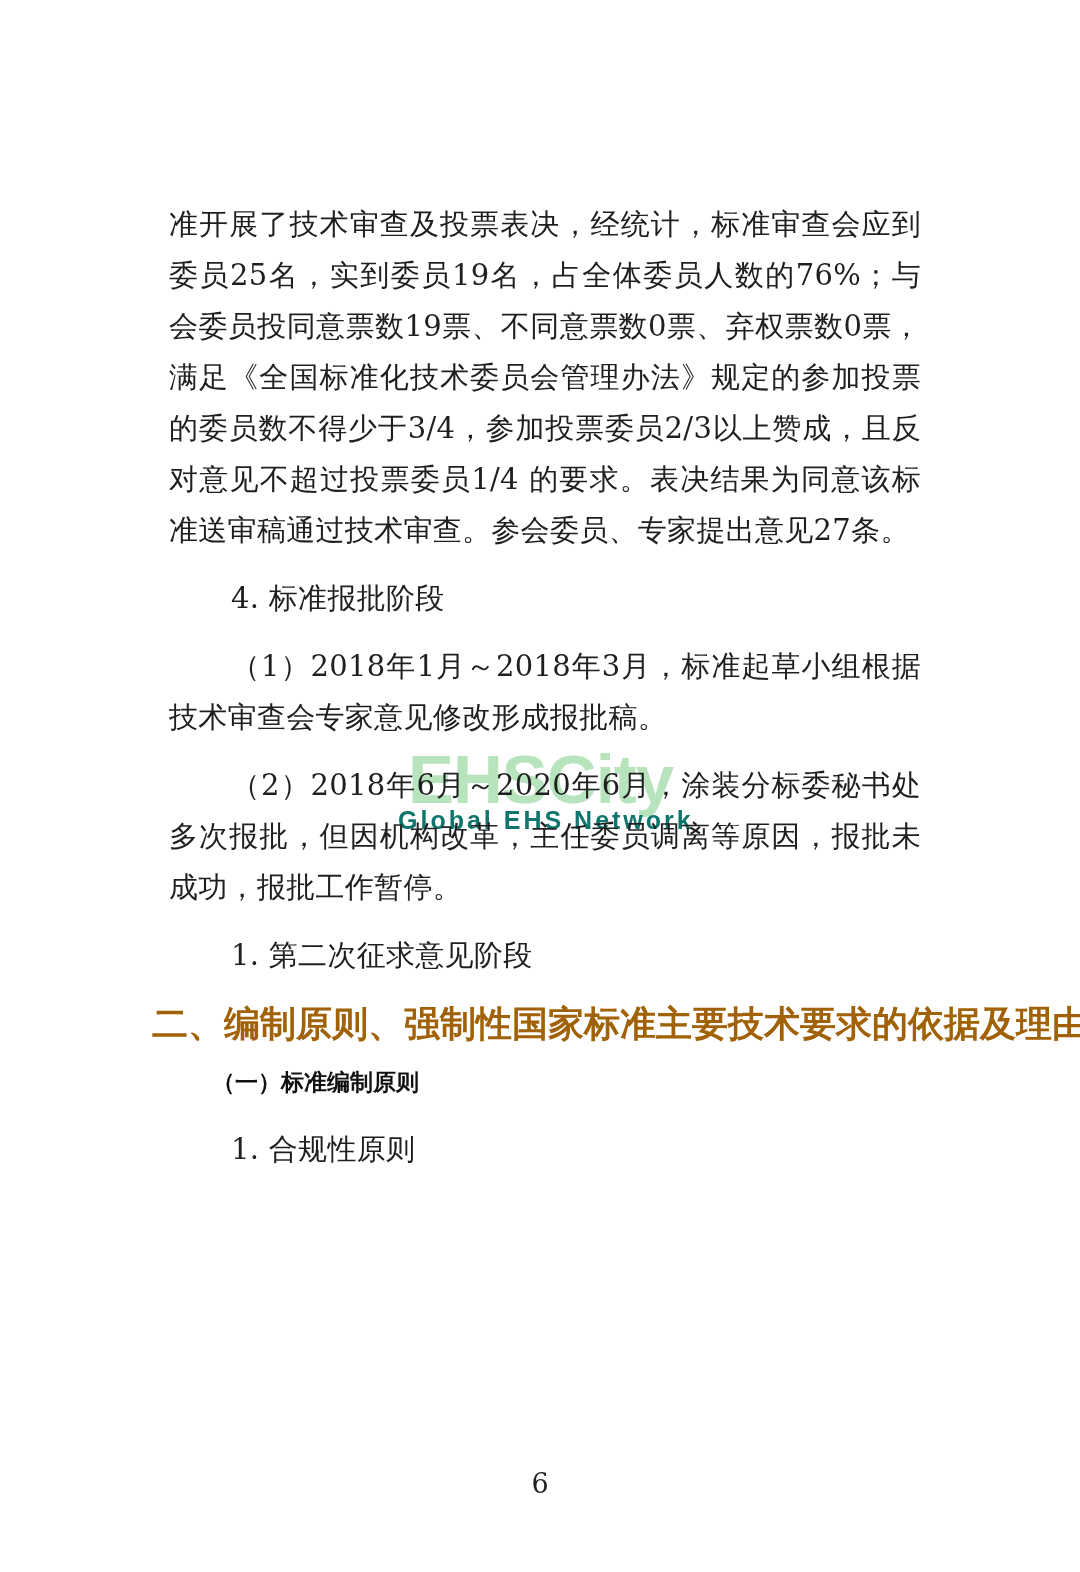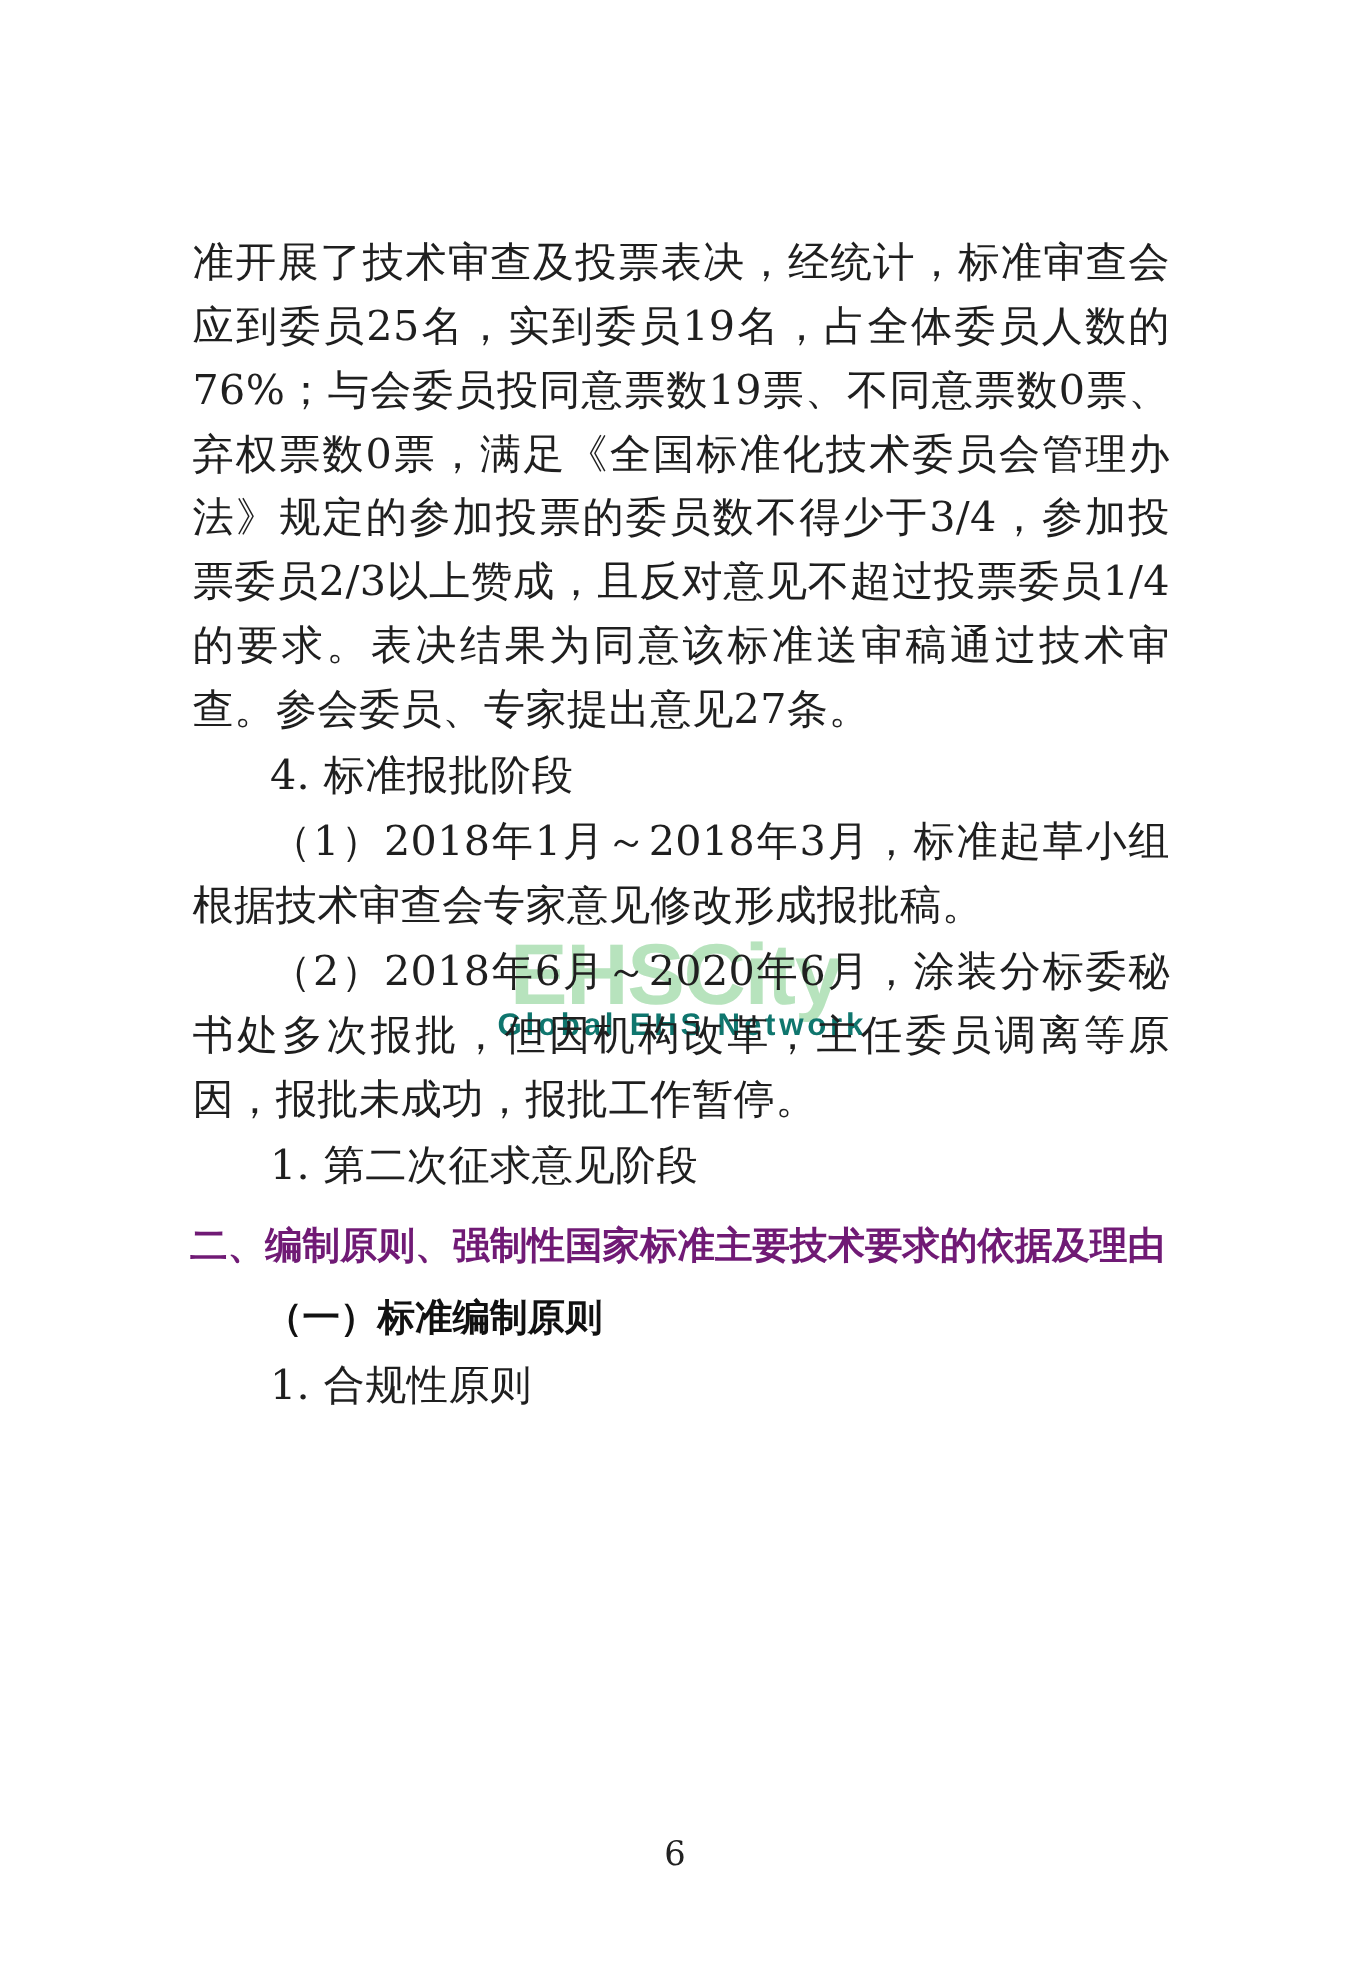--- a/index.html
+++ b/index.html
@@ -24,39 +24,39 @@
     margin-top:-6px;margin-left:10px;
     font-size:25px;font-weight:700;letter-spacing:3px;
     line-height:1;white-space:nowrap;
   }
   
   .content{
     position:absolute;left:152px;top:182px;width:786px;z-index:1;
     color:#1f1f1f;
   }
   p.body{
-    margin:2px;
-    font-size:33px;
+    margin:17px;
+    font-size:29px;
     line-height:51px;
     letter-spacing:0.3px;
     text-align:justify;
     text-justify:inter-character;
     text-indent:62px;
   }
   p.body.no-indent{text-indent:0;}
   h2.section-heading{
     margin:14px 0 6px 0;
     font-family:"Liberation Sans","DejaVu Sans",sans-serif;
-    font-size:30px;font-weight:700;color:#701a75;
+    font-size:36px;font-weight:700;color:#a16207;
     line-height:52px;letter-spacing:0;
     text-indent:0;white-space:nowrap;
   }
   h3.subsection-heading{
     margin:0;
-    font-size:30px;font-weight:700;color:#111;
+    font-size:23px;font-weight:700;color:#111;
     line-height:51px;
     text-indent:60px;
   }
   
   .page-number{
     position:absolute;left:0;right:0;top:1468px;z-index:1;
     text-align:center;
     font-size:27px;color:#222;
   }
 </style>

